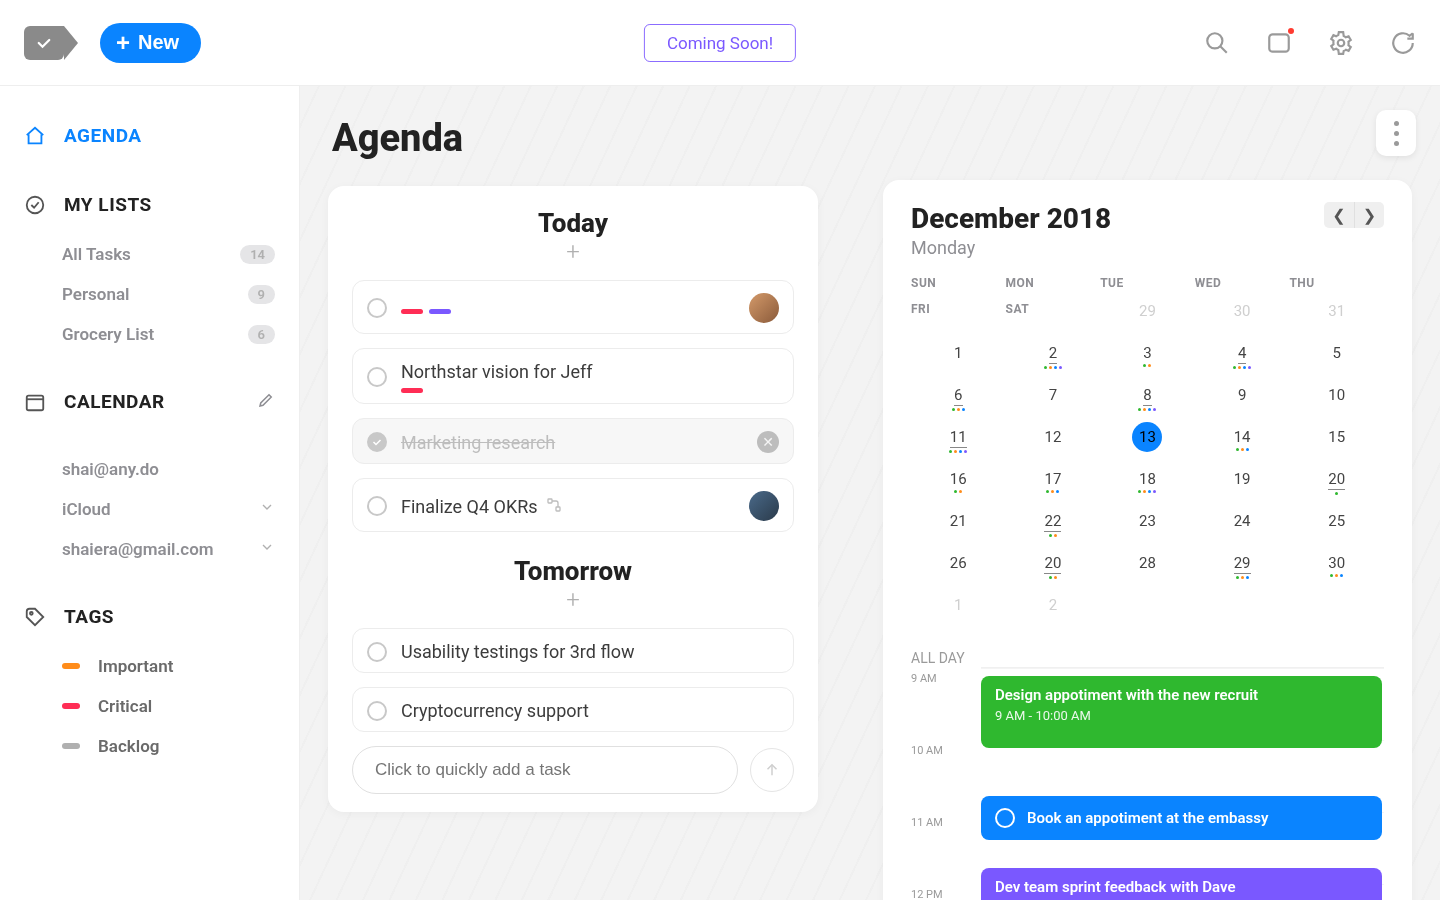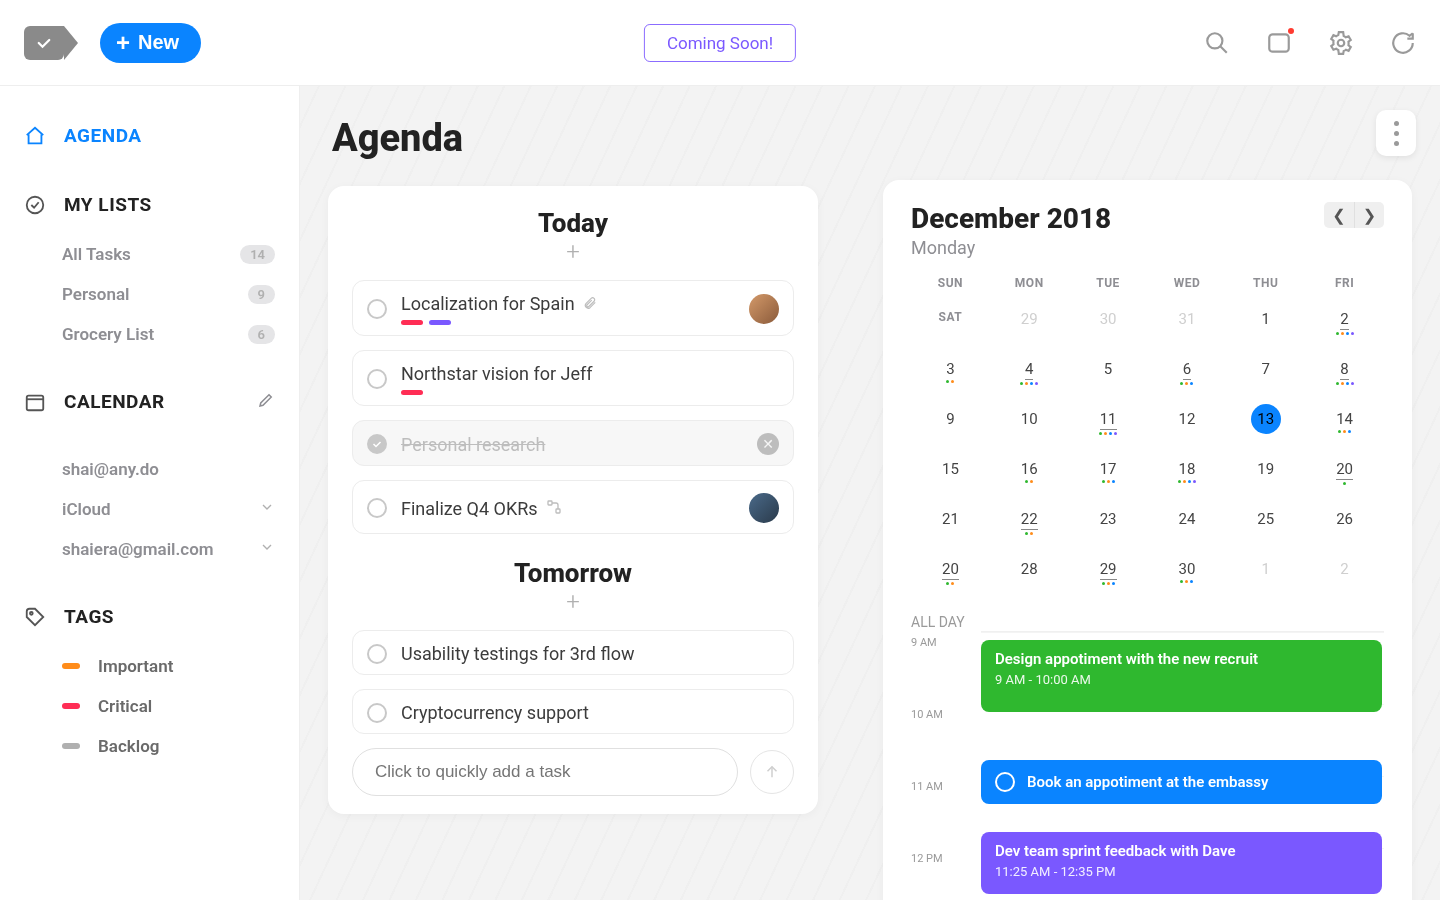--- a/index.html
+++ b/index.html
@@ -117,21 +117,21 @@
 .calendar-col { flex:1; margin-top:64px;margin-left:31px; }
 .cal-card { background:#fff; border-radius:16px; padding:22px 28px 18px; box-shadow:0 2px 10px rgba(0,0,0,0.04); min-height: 620px; }
 .cal-head { display:flex; align-items:flex-start; justify-content:space-between; }
 .cal-month { font-size:28px; font-weight:800; }
 .cal-day { font-size:18px; color:#8e8e93; margin-top:2px; }
 .cal-nav { display:flex; gap:0; }
 .cal-nav button { width:30px; height:26px; background:#efefef; border:none; color:#555; cursor:pointer; font-size:16px; }
 .cal-nav button:first-child { border-radius:5px 0 0 5px; }
 .cal-nav button:last-child { border-radius:0 5px 5px 0; border-left:1px solid #e0e0e0; }
 
-.cal-grid { margin-top:18px; display:grid; grid-template-columns:repeat(6,1fr); text-align:center; row-gap:20px; }
+.cal-grid { margin-top:18px; display:grid; grid-template-columns:repeat(5,1fr); text-align:left; row-gap:12px; }
 .cal-dow { font-size:12px; font-weight:700; color:#8e8e93; letter-spacing:0.5px; }
 .cal-cell { font-size:15px; color:#444; position:relative; height:30px; display:flex; flex-direction:column; align-items:center; justify-content:flex-start; }
 .cal-cell.muted { color:#cfcfcf; }
 .cal-cell .num { z-index:1; }
 .cal-cell.today .num { background:#0a84ff; color:#000000; width:30px; height:30px; border-radius:50%; display:flex; align-items:center; justify-content:center; margin-top:-6px; }
 .cal-cell .dots { display:flex; gap:2px; margin-top:2px; height:4px; }
 .cal-cell .dots span { width:3px; height:3px; border-radius:50%; }
 .cal-cell.ul .num { border-bottom:1px solid #888; padding-bottom:1px; }
 
 .timeline { margin-top:20px; display:grid; grid-template-columns:70px 1fr; row-gap:0; }
@@ -300,23 +300,20 @@
       <h1 class="agenda-title">Agenda</h1>
       <div class="card">
         <div class="section-head">
           <h2>Today</h2>
           <span class="add">+</span>
         </div>
         <div id="today-tasks">
             <div class="task">
               <span class="check"></span>
               <div class="task-body">
-                <div class="task-title">Localization for Spain <span class="clip"><svg width="14" height="14" viewBox="0 0 24 24" fill="none" stroke="currentColor" stroke-width="2">
-                      <path d="M21 11l-9 9a5 5 0 0 1-7-7l9-9a3.5 3.5 0 0 1 5 5l-9 9a2 2 0 0 1-3-3l8-8"></path>
-                    </svg></span></div>
                 <div class="tag-strip">
                   <span style="background:#ff2d55"></span>
                   <span style="background:#7a58ff"></span>
                 </div>
               </div>
               <span class="avatar "></span>
             </div>
             <div class="task">
               <span class="check"></span>
               <div class="task-body">
@@ -326,21 +323,21 @@
                 </div>
               </div>
             </div>
             <div class="task completed">
               <span class="check">
                 <svg viewBox="0 0 24 24" fill="none" stroke="currentColor" stroke-width="3">
                   <polyline points="5 12 10 17 19 8"></polyline>
                 </svg>
               </span>
               <div class="task-body">
-                <div class="task-title">Personal research</div>
+                <div class="task-title">Marketing research</div>
               </div>
               <span class="remove-x">✕</span>
             </div>
             <div class="task">
               <span class="check"></span>
               <div class="task-body">
                 <div class="task-title">Finalize Q4 OKRs <span class="subtask-icon"><svg width="16" height="16" viewBox="0 0 24 24" fill="none" stroke="currentColor" stroke-width="2">
                       <rect x="3" y="3" width="6" height="6" rx="1"></rect>
                       <rect x="15" y="15" width="6" height="6" rx="1"></rect>
                       <path d="M9 6h6a3 3 0 0 1 3 3v6"></path>

